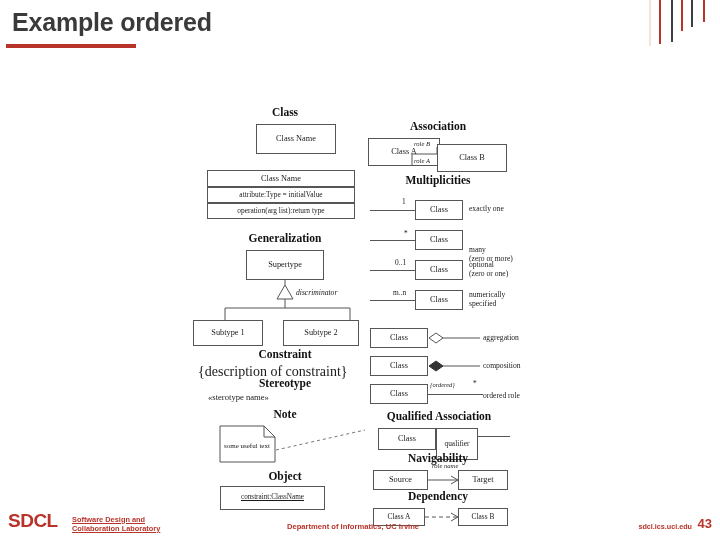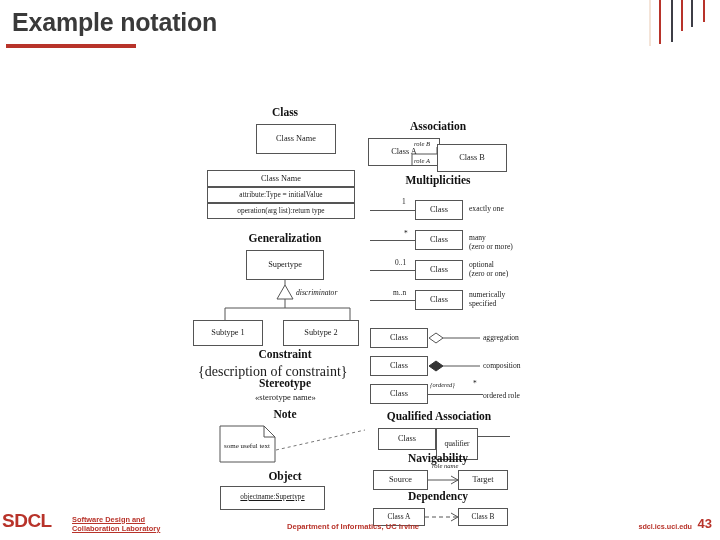--- a/index.html
+++ b/index.html
@@ -46,21 +46,21 @@
   }
   #diagram .lbl.it{font-style:italic;}
   #diagram .ln{position:absolute;background:#555;}
   #diagram .hln{height:1px;}
   #diagram svg{position:absolute;left:0;top:0;overflow:visible;}
   #diagram .ul{text-decoration:underline;}
 
   
   #footer{position:absolute;left:0;bottom:0;width:720px;height:34px;}
   #sdcl-logo{
-    position:absolute;left:2px;bottom:8px;
+    position:absolute;left:8px;bottom:8px;
     font-size:19px;font-weight:700;color:#b8332a;letter-spacing:-0.5px;
   }
   #sdcl-tag{
     position:absolute;left:72px;bottom:7px;
     font-size:7.4px;color:#b8332a;line-height:1.25;font-weight:600;text-decoration:underline;
   }
   #footer-center{
     position:absolute;left:287px;bottom:9px;
     font-size:7.6px;color:#b8332a;font-weight:600;
   }
@@ -69,21 +69,21 @@
     font-size:7.2px;color:#b8332a;font-weight:600;
   }
   #footer-page{
     position:absolute;right:8px;bottom:9px;
     font-size:13px;color:#b8332a;font-weight:600;
   }
 </style>
 </head>
 <body>
 
-<div id="slide-title">Example notation</div>
+<div id="slide-title">Example ordered</div>
 <div id="title-rule"></div>
 
 <div id="deco">
   <i style="left:4px;height:46px;background:#f4e4d8"></i>
   <i style="left:14px;height:44px;background:#b8332a"></i>
   <i style="left:26px;height:42px;background:#3d3d46"></i>
   <i style="left:36px;height:31px;background:#b8332a"></i>
   <i style="left:46px;height:27px;background:#3d3d46"></i>
   <i style="left:58px;height:22px;background:#b8332a"></i>
 </div>
@@ -111,35 +111,35 @@
 
   <div class="lbl it" style="left:106px;top:197px">discriminator</div>
 
   <div class="bx" style="left:3px;top:228px;width:70px;height:26px">Subtype 1</div>
   <div class="bx" style="left:93px;top:228px;width:76px;height:26px">Subtype 2</div>
 
   <div class="hd" style="left:25px;top:256px;width:140px">Constraint</div>
   <div class="lbl" style="left:8px;top:272px;width:155px;font-size:14px">{description of constraint}</div>
 
   <div class="hd" style="left:25px;top:285px;width:140px">Stereotype</div>
-  <div class="lbl" style="left:18px;top:301px;width:155px;text-align:center;font-size:8.6px">«sterotype name»</div>
+  <div class="lbl" style="left:18px;top:301px;width:155px;text-align:left;font-size:8.6px">«sterotype name»</div>
 
   <div class="hd" style="left:25px;top:316px;width:140px">Note</div>
 
   <svg width="320" height="404">
     <path d="M30,334 L74,334 L85,345 L85,370 L30,370 Z" fill="#fff" stroke="#555" stroke-width="1"></path>
     <path d="M74,334 L74,345 L85,345" fill="none" stroke="#555" stroke-width="1"></path>
     <line x1="86" y1="358" x2="175" y2="338" stroke="#777" stroke-width="1" stroke-dasharray="3,3"></line>
   </svg>
 
   <div class="lbl" style="left:34px;top:350px;font-size:7px">some useful text</div>
 
   <div class="hd" style="left:25px;top:378px;width:140px">Object</div>
   <div class="bx" style="left:30px;top:394px;width:105px;height:24px">
-    <span class="ul sm" style="font-size:7.2px">objectname:Supertype</span>
+    <span class="ul sm" style="font-size:7.2px">constraint:ClassName</span>
   </div>
 
   <div class="hd" style="left:178px;top:28px;width:140px">Association</div>
   <div class="bx" style="left:178px;top:46px;width:72px;height:28px">Class A</div>
   <div class="bx" style="left:247px;top:52px;width:70px;height:28px">Class B</div>
 
   <svg width="320" height="404">
     <line x1="222" y1="62" x2="222" y2="74" stroke="#555" stroke-width="1"></line>
     <line x1="222" y1="62" x2="247" y2="62" stroke="#555" stroke-width="1"></line>
     <line x1="247" y1="62" x2="247" y2="55" stroke="#555" stroke-width="1"></line>
@@ -151,21 +151,21 @@
   <div class="hd" style="left:178px;top:82px;width:140px">Multiplicities</div>
 
   <div class="ln hln" style="left:180px;top:118px;width:45px"></div>
   <div class="lbl" style="left:212px;top:106px;font-size:7.4px">1</div>
   <div class="bx" style="left:225px;top:108px;width:48px;height:20px">Class</div>
   <div class="lbl" style="left:279px;top:113px">exactly one</div>
 
   <div class="ln hln" style="left:180px;top:148px;width:45px"></div>
   <div class="lbl" style="left:214px;top:138px;font-size:7.4px">*</div>
   <div class="bx" style="left:225px;top:138px;width:48px;height:20px">Class</div>
-  <div class="lbl" style="left:279px;top:142px">many<br>(zero or more)</div>
+  <div class="lbl" style="left:279px;top:154px">many<br>(zero or more)</div>
 
   <div class="ln hln" style="left:180px;top:178px;width:45px"></div>
   <div class="lbl" style="left:205px;top:167px;font-size:7.4px">0..1</div>
   <div class="bx" style="left:225px;top:168px;width:48px;height:20px">Class</div>
   <div class="lbl" style="left:279px;top:169px">optional<br>(zero or one)</div>
 
   <div class="ln hln" style="left:180px;top:208px;width:45px"></div>
   <div class="lbl" style="left:203px;top:197px;font-size:7.4px">m..n</div>
   <div class="bx" style="left:225px;top:198px;width:48px;height:20px">Class</div>
   <div class="lbl" style="left:279px;top:199px">numerically<br>specified</div>

